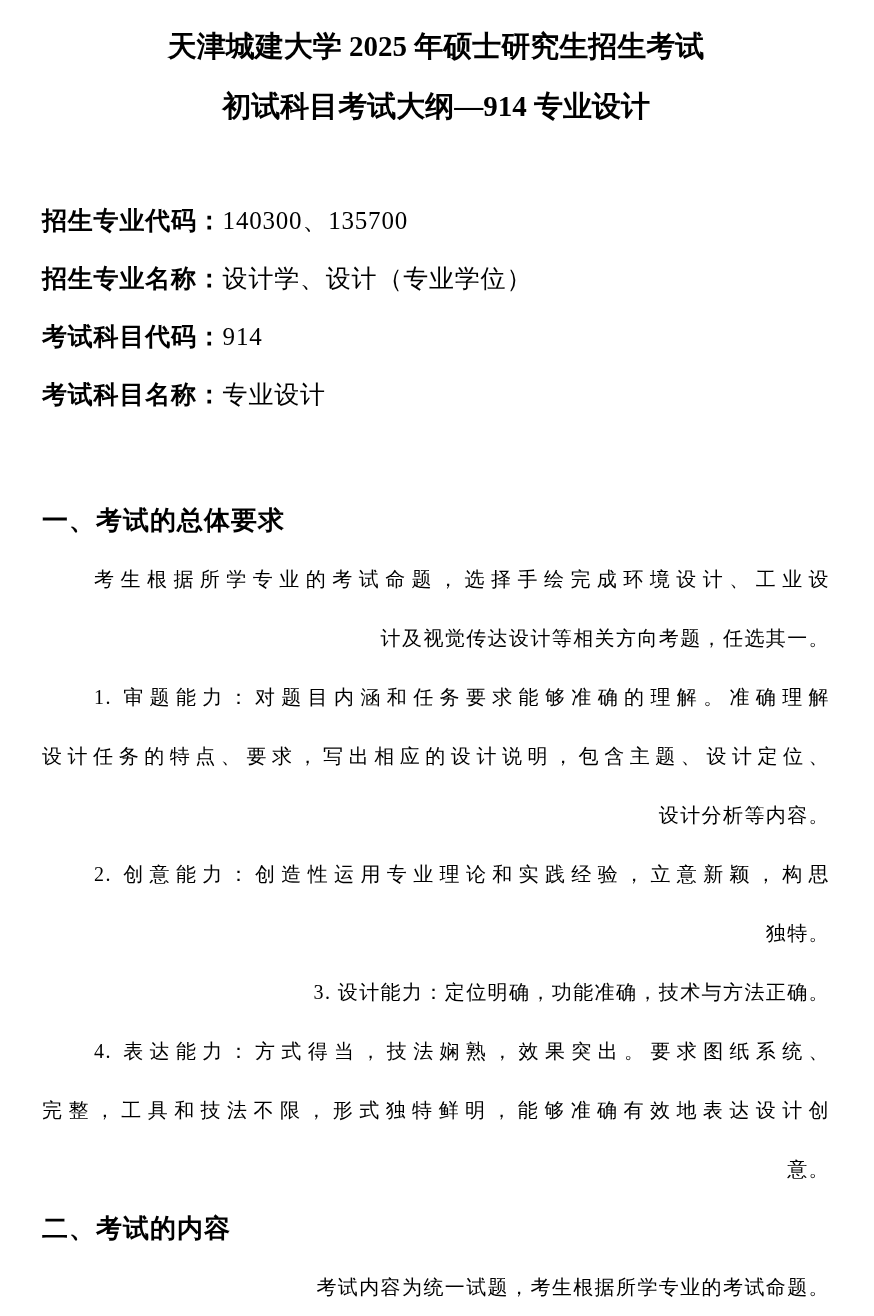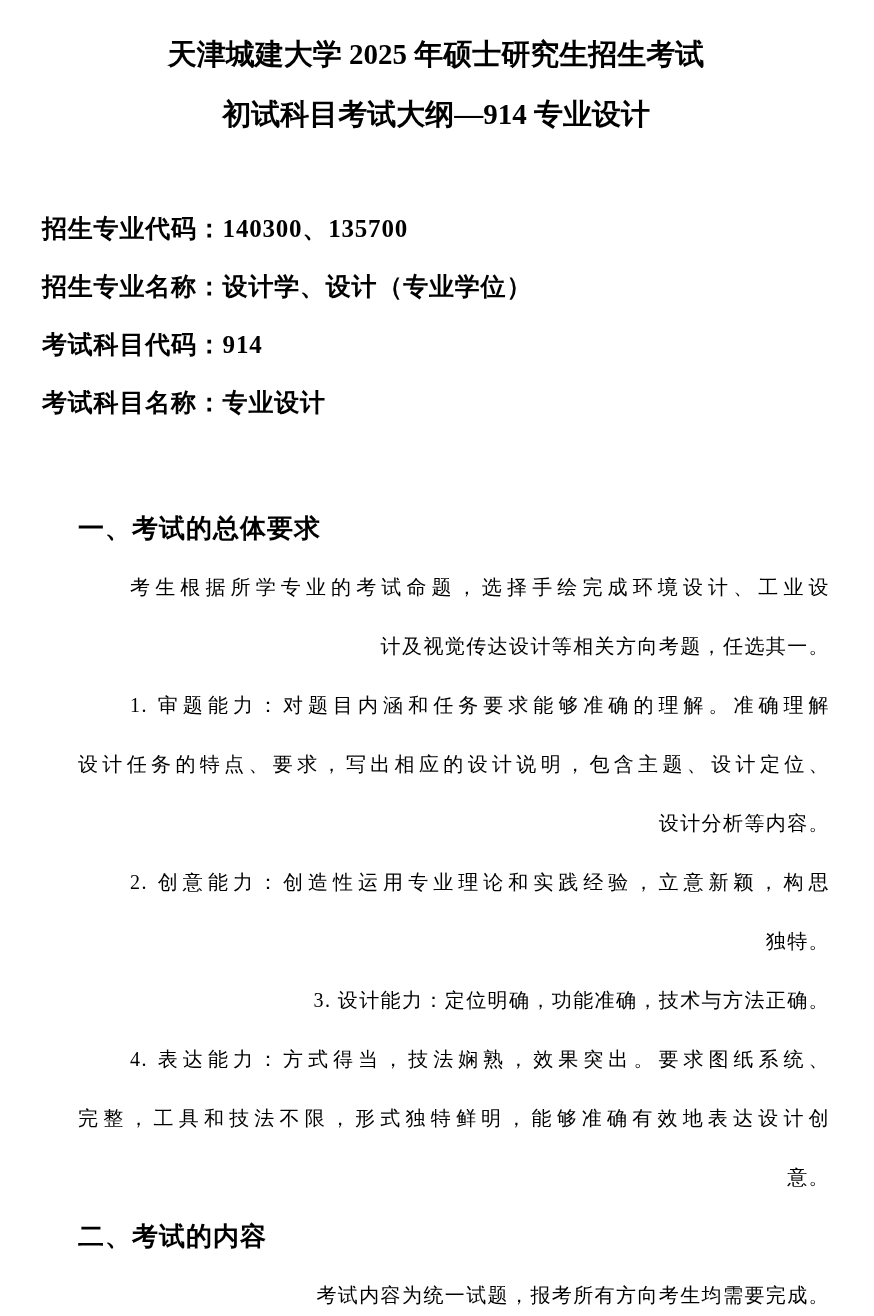--- a/index.html
+++ b/index.html
@@ -9,40 +9,40 @@
   }
   .page {
     position: relative;
     width: 874px;
     height: 1316px;
     background: #ffffff;
     color: #000000;
     font-family: "Liberation Serif", "DejaVu Serif", serif;
     overflow: hidden;
     box-sizing: border-box;
-    padding: 12px 44px 0 42px;
+    padding: 4px 44px 0 42px;
   }
   .title {
     text-align: center;
     font-weight: bold;
     font-size: 29px;
     line-height: 60px;
     white-space: nowrap;
   }
   .title-1 { margin-top: 12px; }
   .meta-block { margin-top: 56px; }
   .meta-row {
     font-size: 25px;
     line-height: 58px;
     white-space: nowrap;
     letter-spacing: 0.8px;
   }
   .meta-label { font-weight: bold; }
-  .meta-value { font-weight: bold; text-align: right; }
-  .sections { margin-top: 67px; margin-left: 36px; }
+  .meta-value { font-weight: normal; text-align: right; }
+  .sections { margin-top: 67px; }
   .section-heading {
     font-weight: bold;
     font-size: 26px;
     line-height: 59px;
     letter-spacing: 1px;
     white-space: nowrap;
   }
   .line {
     font-size: 20px;
     line-height: 59px;
@@ -96,18 +96,18 @@
       <div class="line ind j">2. 创意能力：创造性运用专业理论和实践经验，立意新颖，构思</div>
       <div class="line nj">独特。</div>
       <div class="line ind nj">3. 设计能力：定位明确，功能准确，技术与方法正确。</div>
       <div class="line ind j">4. 表达能力：方式得当，技法娴熟，效果突出。要求图纸系统、</div>
       <div class="line j">完整，工具和技法不限，形式独特鲜明，能够准确有效地表达设计创</div>
       <div class="line nj">意。</div>
     </div>
 
     <div class="section">
       <div class="section-heading">二、考试的内容</div>
-      <div class="line ind nj">考试内容为统一试题，报考所有方向考生均需要完成。</div>
+      <div class="line ind nj">考试内容为统一试题，考生根据所学专业的考试命题。</div>
     </div>
 
   </div>
 
 </div>
 
 </body></html>

